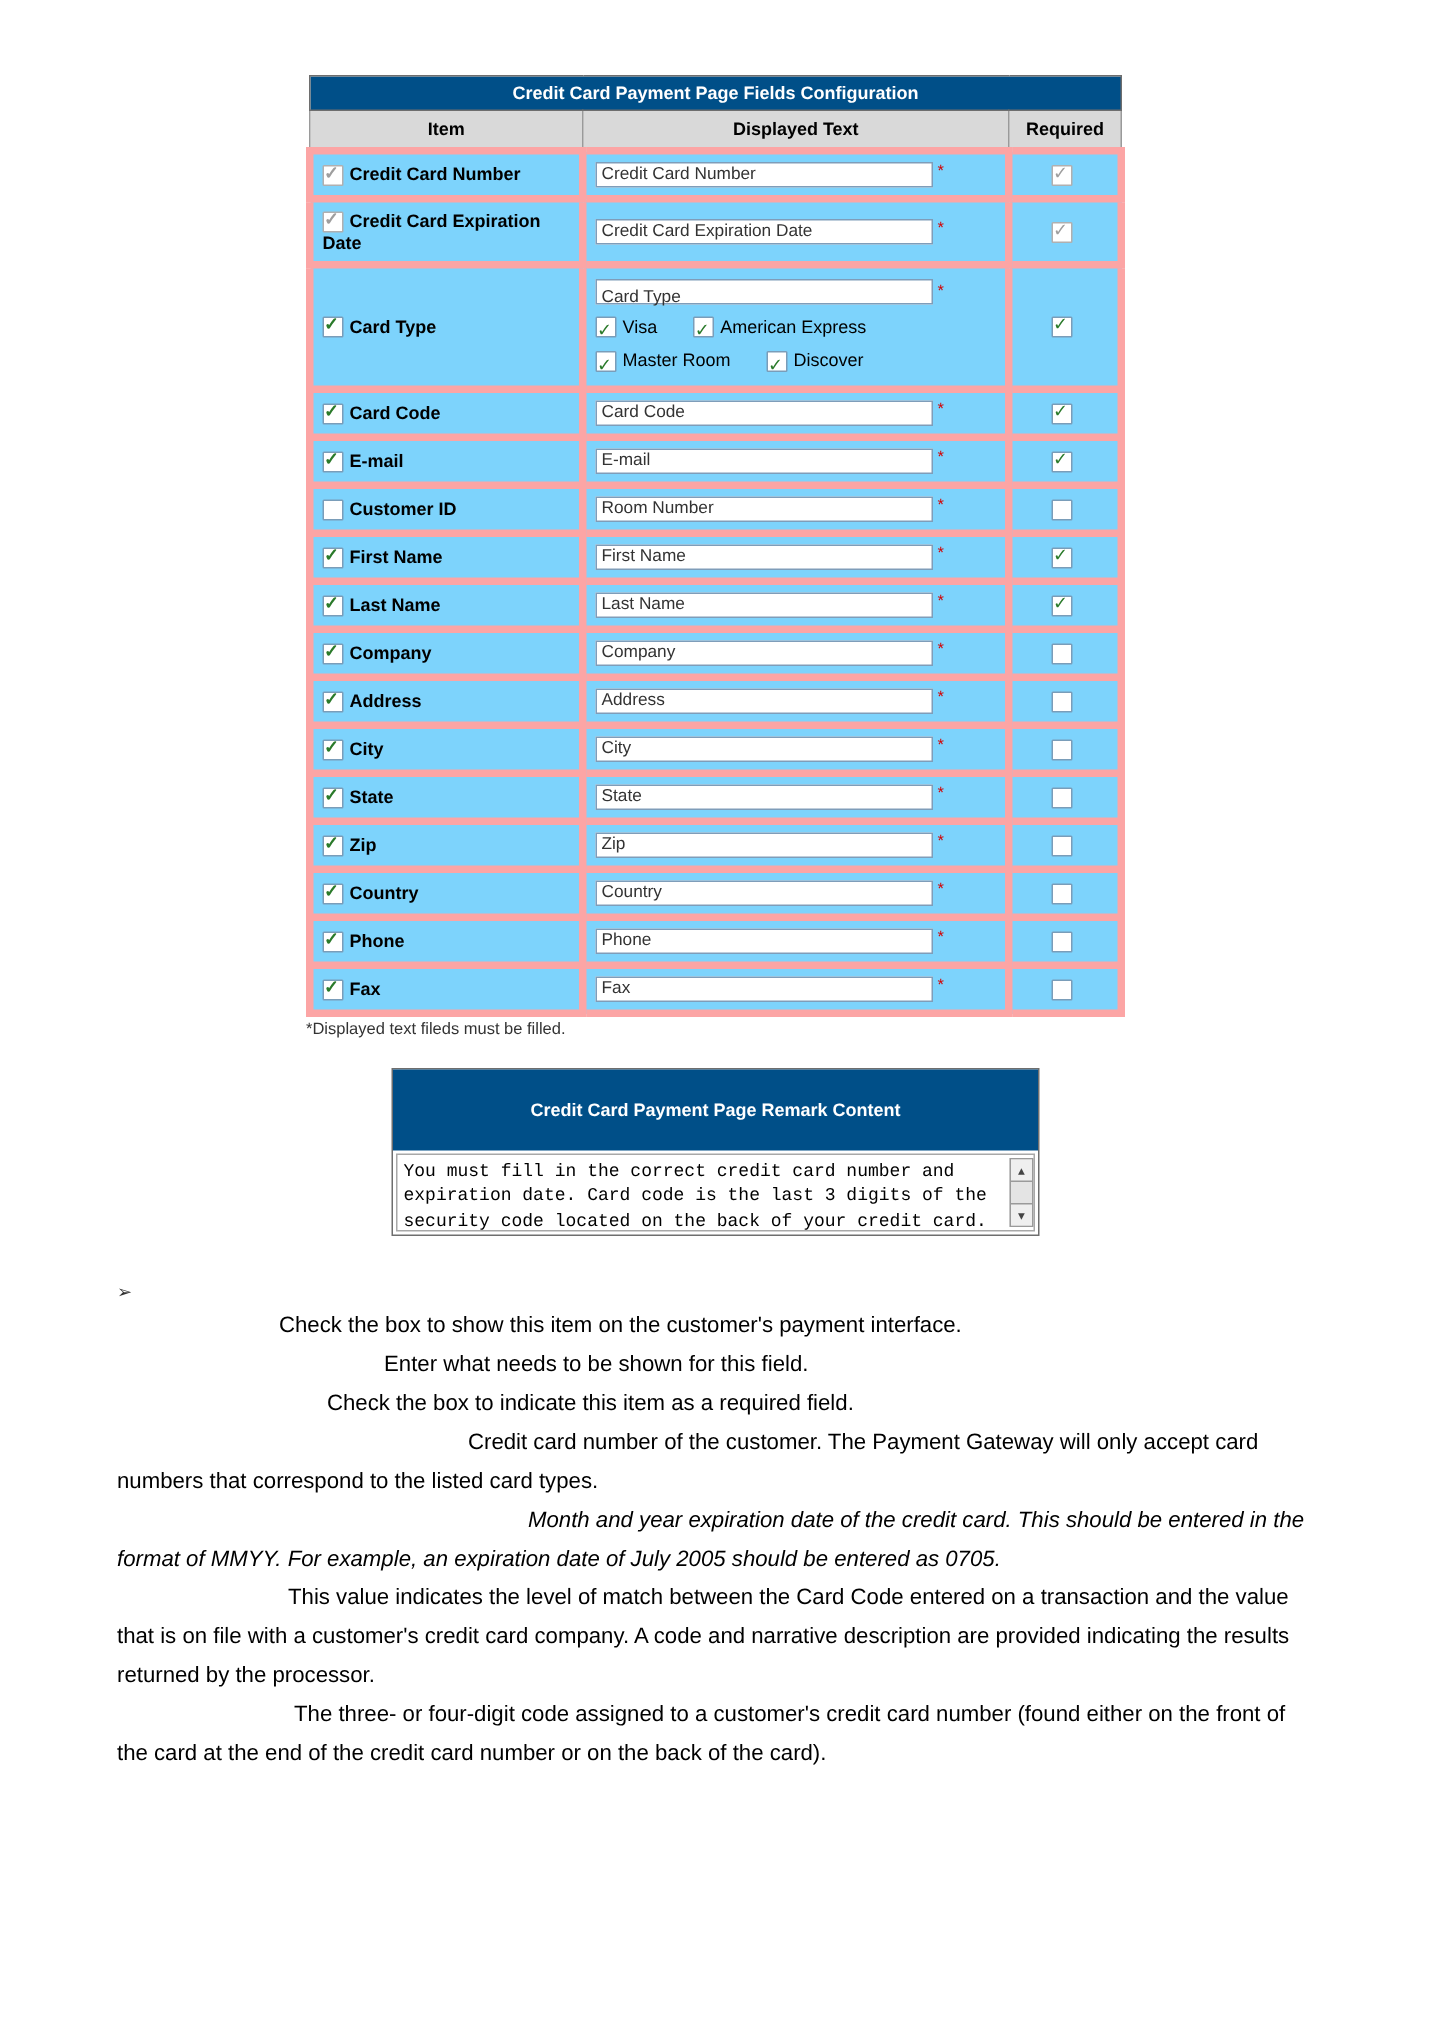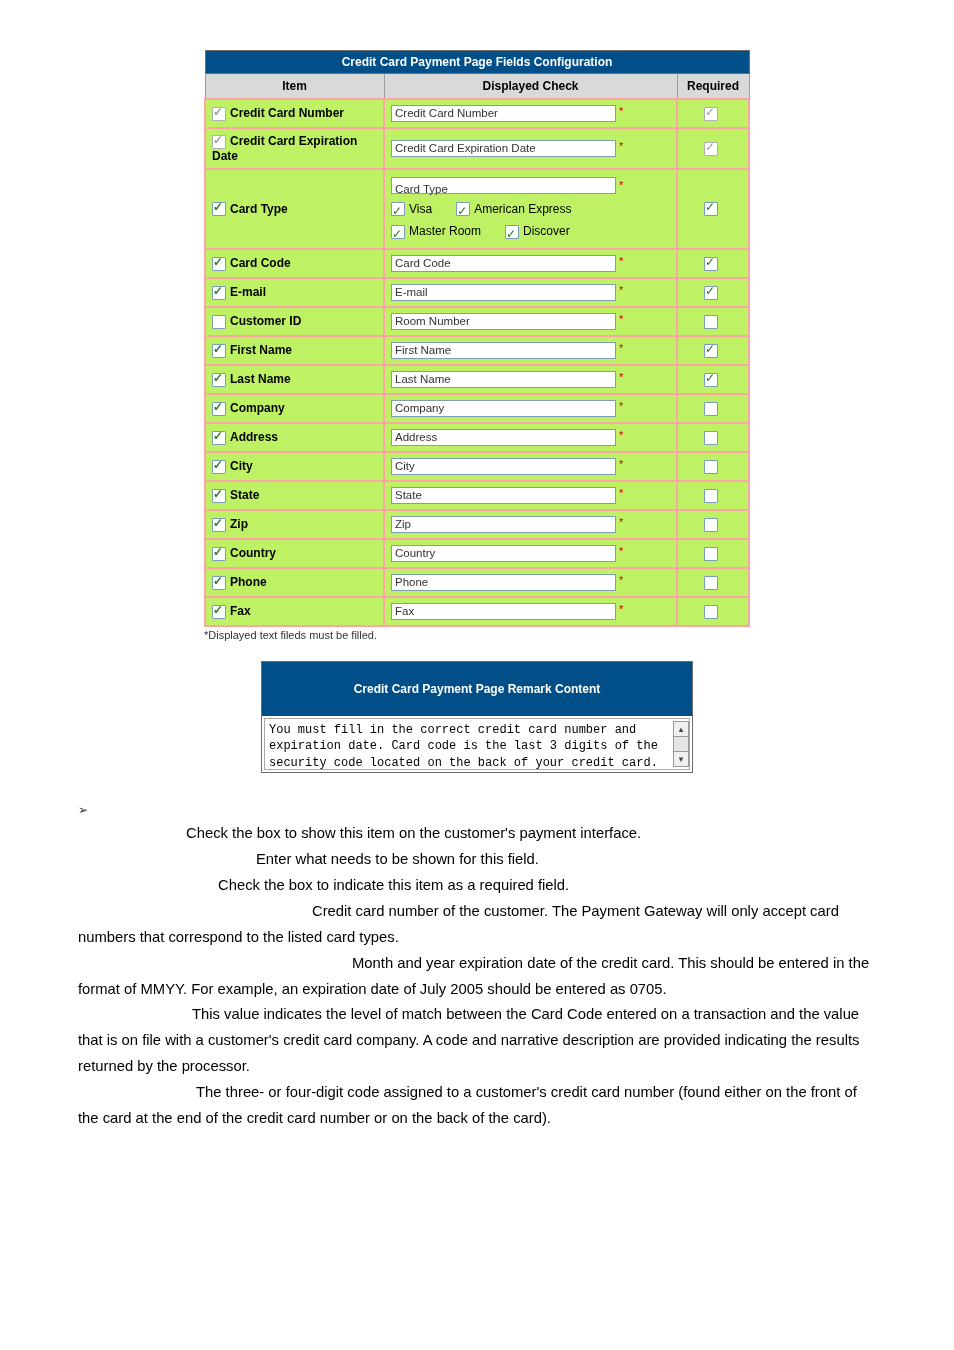--- a/index.html
+++ b/index.html
@@ -38,24 +38,24 @@
     font-size: 12px;
   }
   table.cfg th.colh {
     background: #d9d9d9;
     font-weight: bold;
     padding: 5px 8px;
     border: 1px solid #9a9a9a;
     font-size: 12px;
   }
   table.cfg td {
-    border: 2px solid #fca5a5;
+    border: 5px solid #fca5a5;
     padding: 5px 6px;
     vertical-align: middle;
-    background: #bef264;
+    background: #7dd3fc;
   }
   .item-cell { width: 165px; font-weight: bold; background: #fff; }
   .req-cell { width: 58px; text-align: center; }
   .cb {
     display: inline-block;
     width: 12px; height: 12px;
     border: 1px solid #7a9db9;
     background: #fff;
     position: relative;
     vertical-align: middle;
@@ -160,21 +160,21 @@
 
 
   <div class="screenshot-wrap">
     <table class="cfg">
       <tbody>
           <tr>
             <th class="bar" colspan="3">Credit Card Payment Page Fields Configuration</th>
           </tr>
       <tr>
         <th class="colh">Item</th>
-        <th class="colh">Displayed Check</th>
+        <th class="colh">Displayed Text</th>
         <th class="colh">Required</th>
       </tr>
       </tbody>
         <tbody id="rows">
           <tr>
             <td class="item-cell"><span class="cb on grey"></span><span>Credit Card Number</span></td>
             <td><span class="tbox">Credit Card Number</span><span class="star">*</span></td>
             <td class="req-cell"><span class="cb on grey"></span></td>
           </tr>
           <tr>
@@ -274,19 +274,19 @@
     </div>
   </div>
 
   <div class="tri">➢</div>
 
   <div class="body-text">
     <p class="para" style="padding-left:108px;">Check the box to show this item on the customer's payment interface.</p>
     <p class="para" style="padding-left:178px;">Enter what needs to be shown for this field.</p>
     <p class="para" style="padding-left:140px;">Check the box to indicate this item as a required field.</p>
     <p class="para" style="text-indent:234px;">Credit card number of the customer. The Payment Gateway will only accept card numbers that correspond to the listed card types.</p>
-    <p class="para" style="text-indent:274px;">Month and year expiration date of the credit card. This should be entered in the format of MMYY. For example, an expiration date of July 2005 should be entered as 0705.</p>
+    <p class="para" style="text-indent:274px;font-style:italic;">Month and year expiration date of the credit card. This should be entered in the format of MMYY. For example, an expiration date of July 2005 should be entered as 0705.</p>
     <p class="para" style="text-indent:114px;">This value indicates the level of match between the Card Code entered on a transaction and the value that is on file with a customer's credit card company. A code and narrative description are provided indicating the results returned by the processor.</p>
     <p class="para" style="text-indent:118px;">The three- or four-digit code assigned to a customer's credit card number (found either on the front of the card at the end of the credit card number or on the back of the card).</p>
 
   </div>
 
 </div>
 
 </body></html>

